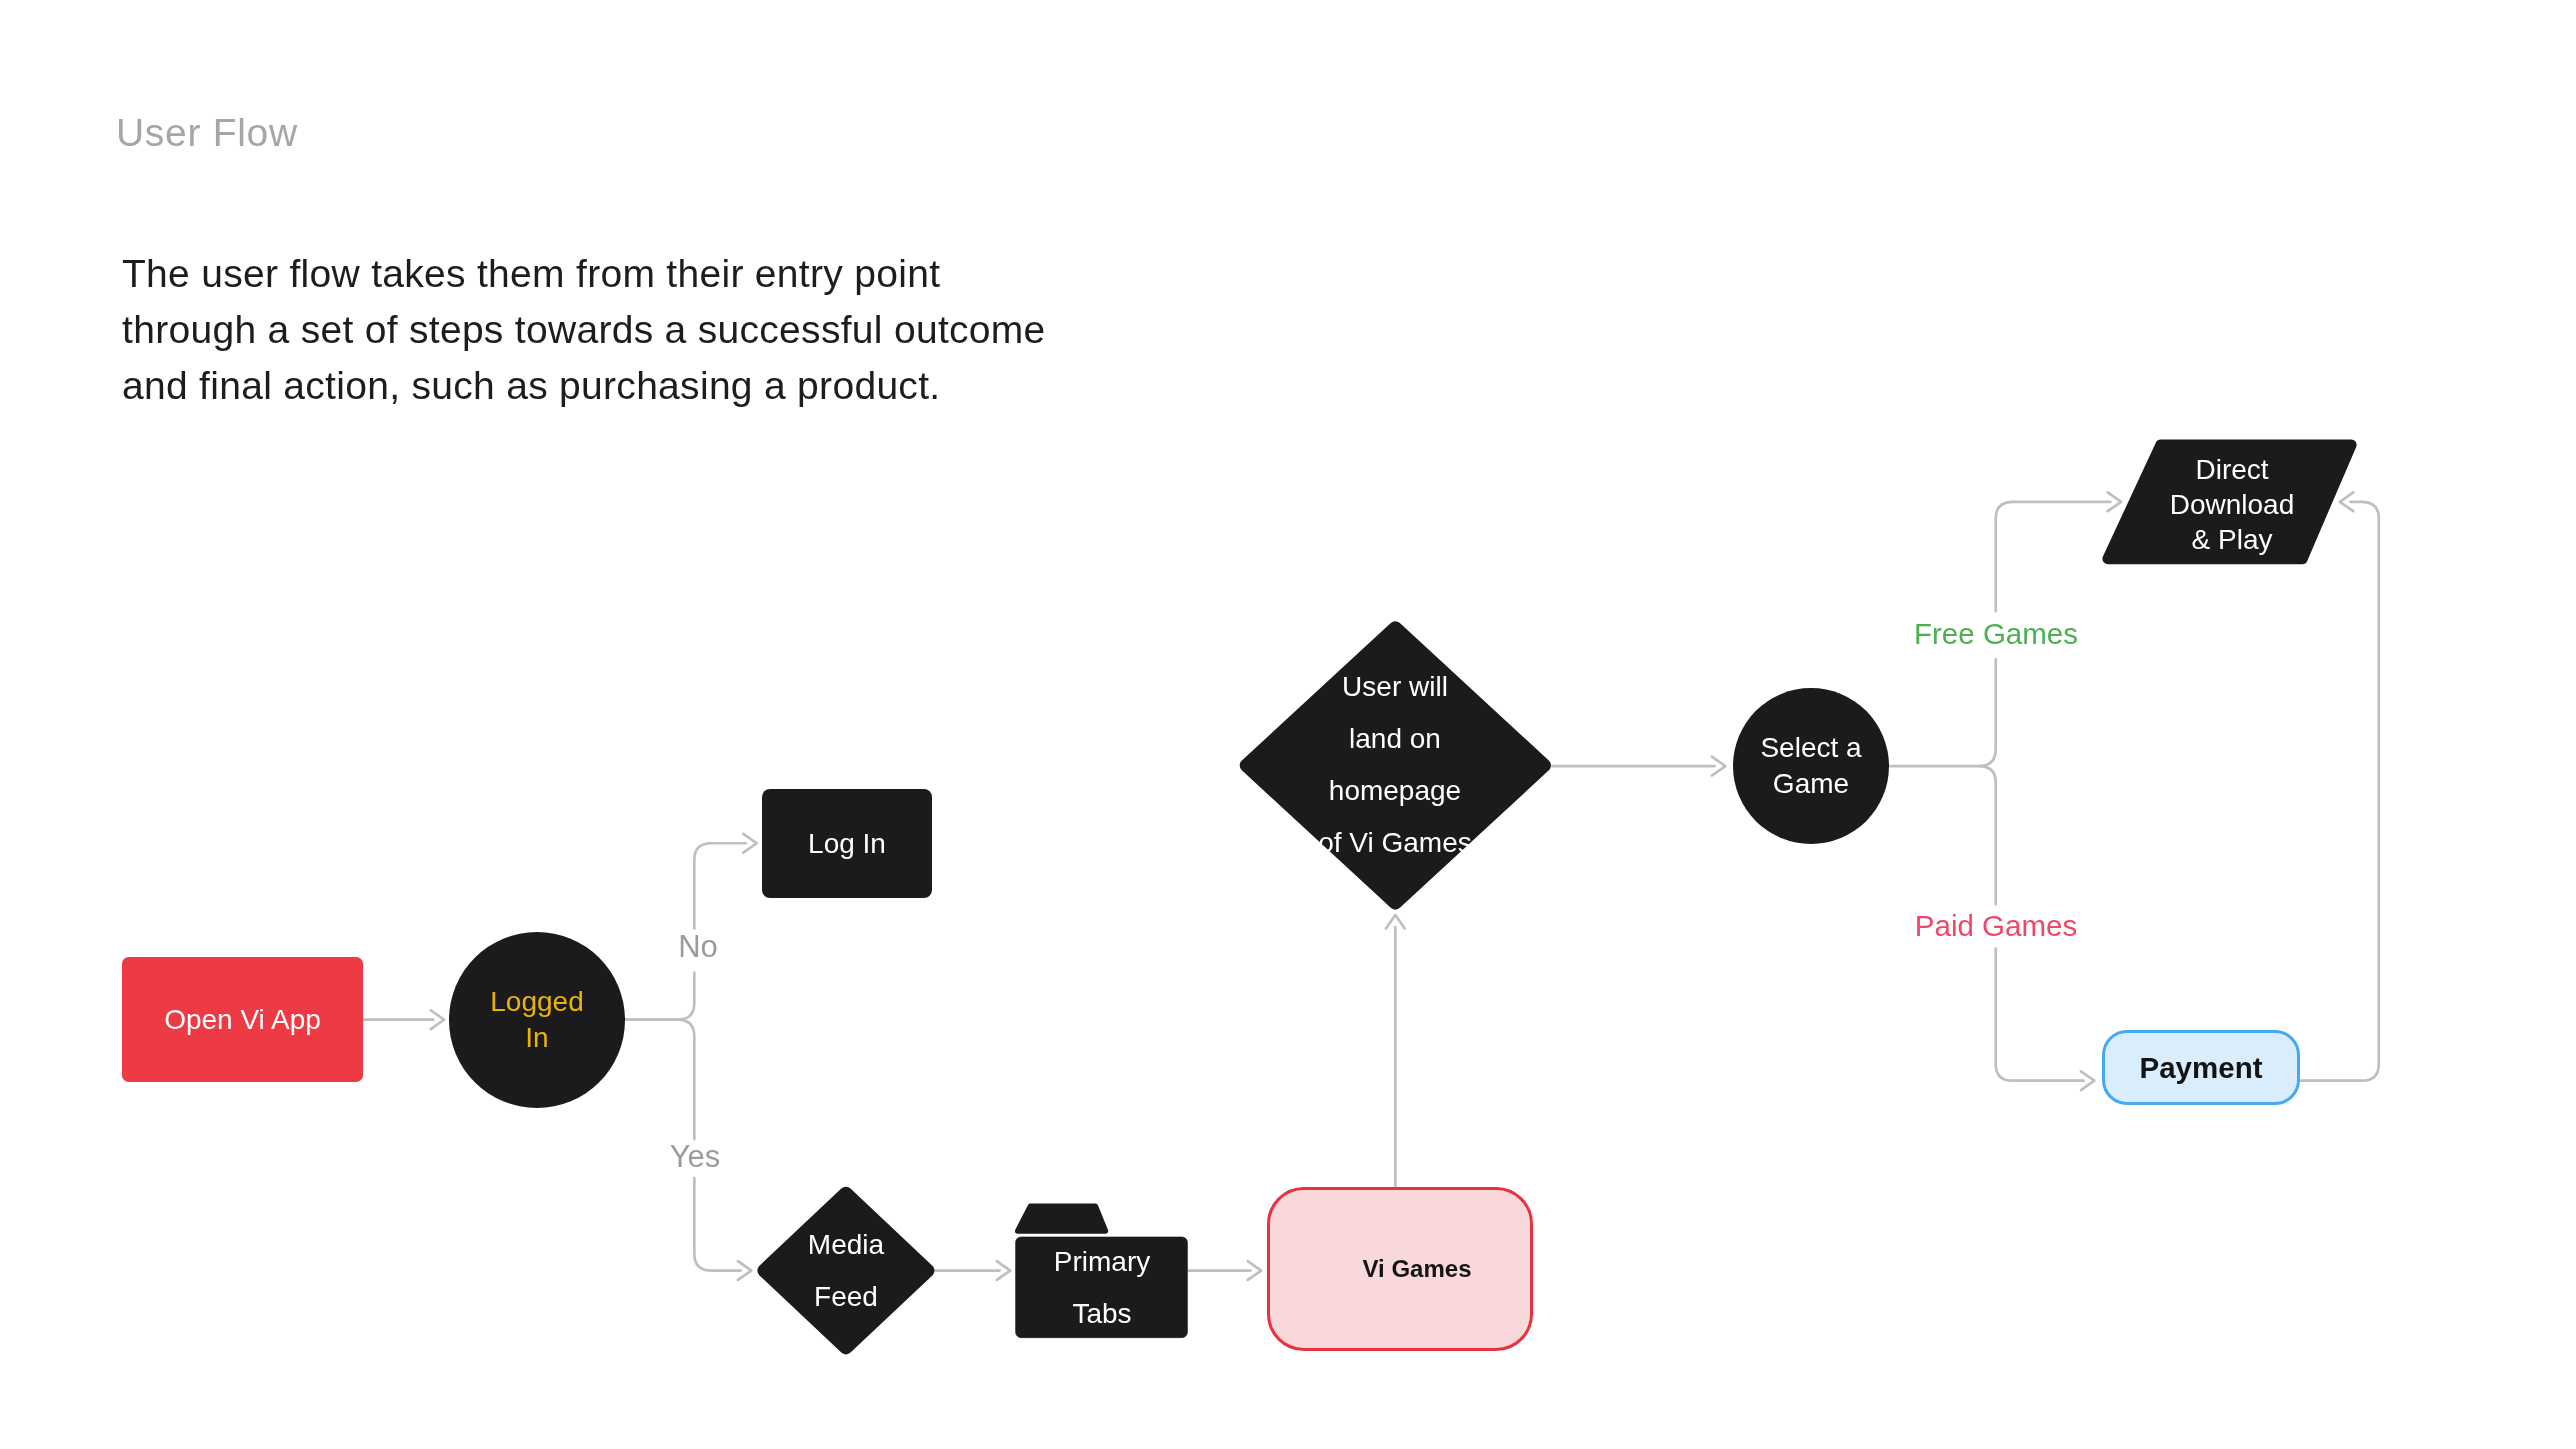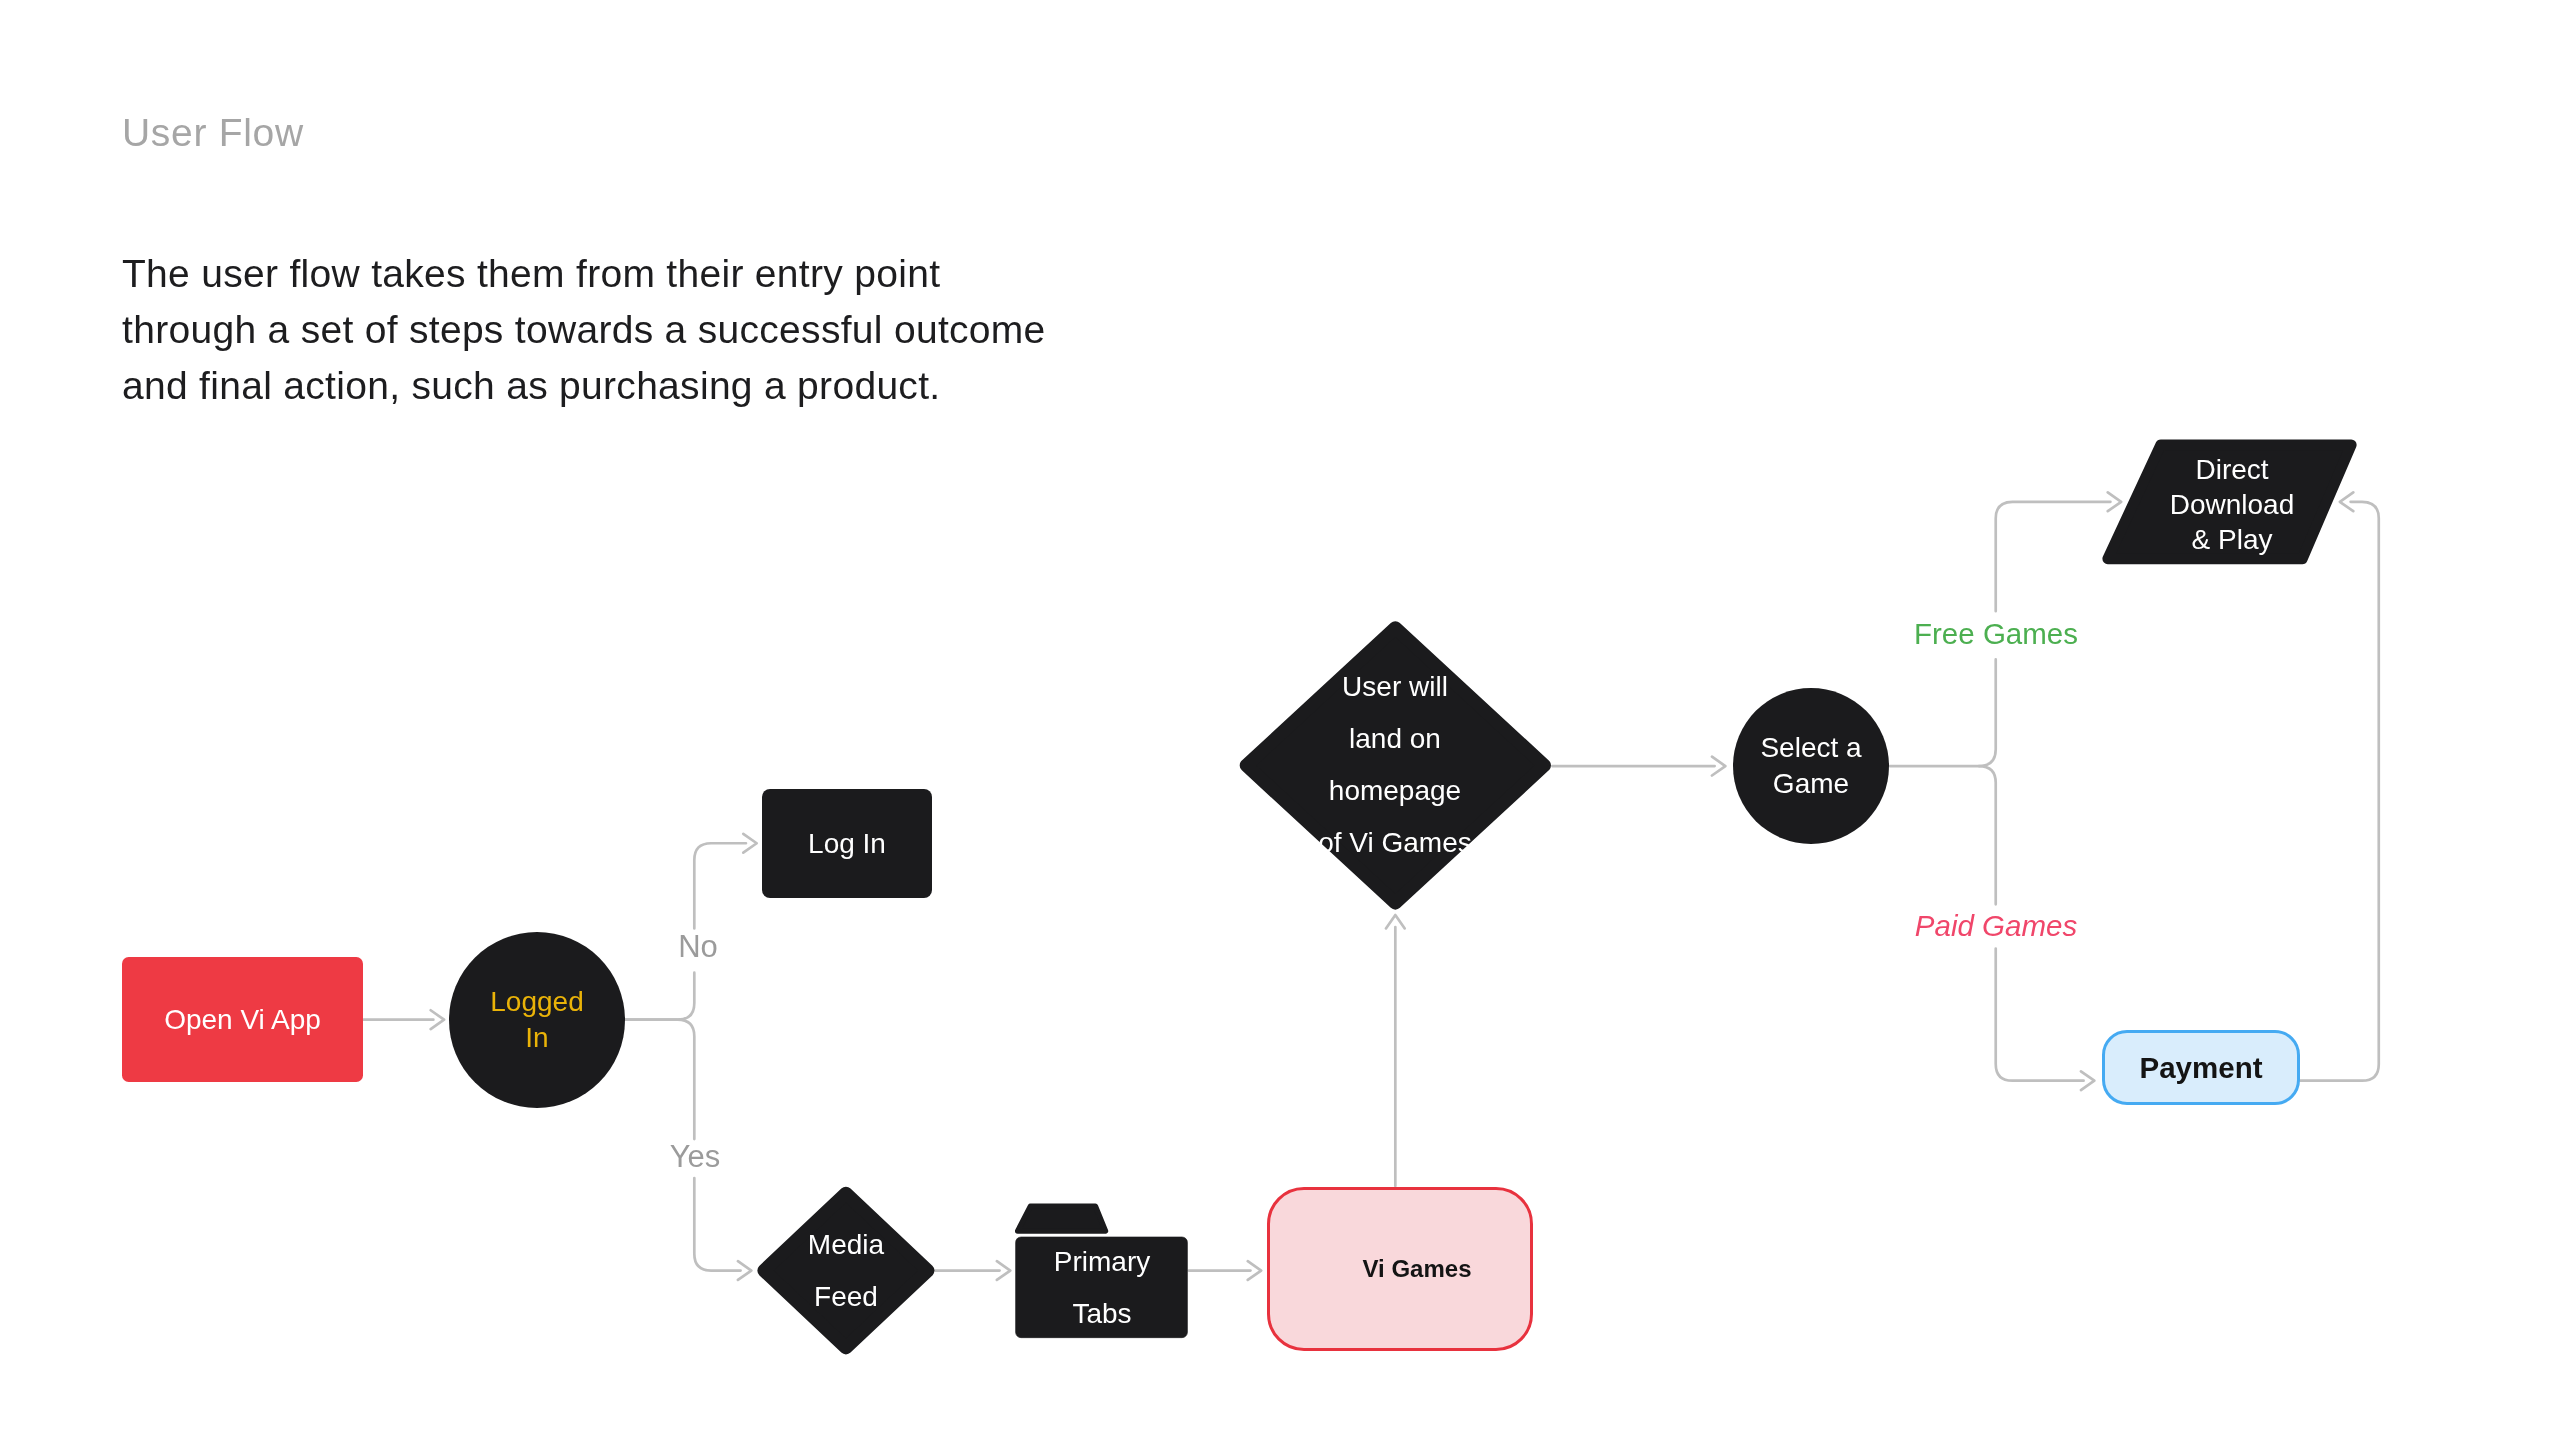--- a/index.html
+++ b/index.html
@@ -11,21 +11,21 @@
   }
   *{margin:0;padding:0;box-sizing:border-box;}
   html,body{width:2576px;height:1449px;overflow:hidden;}
   body{background:var(--bg);font-family:"Liberation Sans", sans-serif;}
   .canvas{position:relative;width:2576px;height:1449px;background:var(--bg);}
   .wires{position:absolute;left:0;top:0;width:2576px;height:1449px;}
   .edge{stroke:var(--line);stroke-width:4;fill:none;stroke-linecap:round;}
   .chev{stroke:var(--line);stroke-width:4;fill:none;stroke-linecap:round;stroke-linejoin:round;}
   .shape{fill:var(--ink);stroke:var(--ink);stroke-linejoin:round;}
 
-  .page-title{position:absolute;left:122px;top:111px;font-size:39px;font-weight:400;
+  .page-title{position:absolute;left:116px;top:111px;font-size:39px;font-weight:400;
     letter-spacing:0.7px;color:var(--title-gray);}
   .page-desc{position:absolute;left:122px;top:246px;font-size:39px;line-height:56px;
     color:var(--text-dark);white-space:pre-line;letter-spacing:0.3px;}
 
   .node{position:absolute;display:flex;align-items:center;justify-content:center;
     text-align:center;font-size:28px;line-height:36px;font-weight:500;white-space:pre-line;}
   .node-open{left:122px;top:957px;width:241px;height:125px;border-radius:6.7px;
     background:var(--red);color:#FFFFFF;}
   .node-logged{left:449px;top:932px;width:176px;height:176px;border-radius:50%;
     background:var(--ink);color:#eab308;}
@@ -36,21 +36,21 @@
   .node-select{left:1733px;top:688px;width:156px;height:156px;border-radius:50%;
     background:var(--ink);color:#FFFFFF;}
   .node-payment{left:2102px;top:1030px;width:198px;height:75px;border-radius:25px;
     background:var(--blue-fill);border:3.4px solid var(--blue-border);color:#141414;font-weight:600;font-size:29.5px;}
 
   .shape-label{position:absolute;transform:translate(-50%,-50%);text-align:center;
     color:#FFFFFF;font-size:28px;line-height:52px;font-weight:500;white-space:pre-line;}
   .edge-label{position:absolute;transform:translate(-50%,-50%);text-align:center;
     font-size:31px;font-weight:500;color:var(--label-gray);white-space:nowrap;}
   .lbl-free{color:var(--green);font-size:29.5px;}
-  .lbl-paid{color:var(--paid);font-size:29.5px;font-style:italic;}
+  .lbl-paid{color:var(--paid);font-size:29.5px;}
 </style>
 </head>
 <body>
 
 <div class="canvas">
 
   <svg class="wires" viewBox="0 0 3840 2160">
 
     <path class="edge" d="M542 1520 H646"></path>
     <path class="chev" d="M642 1506 L662 1520 L642 1534"></path>

